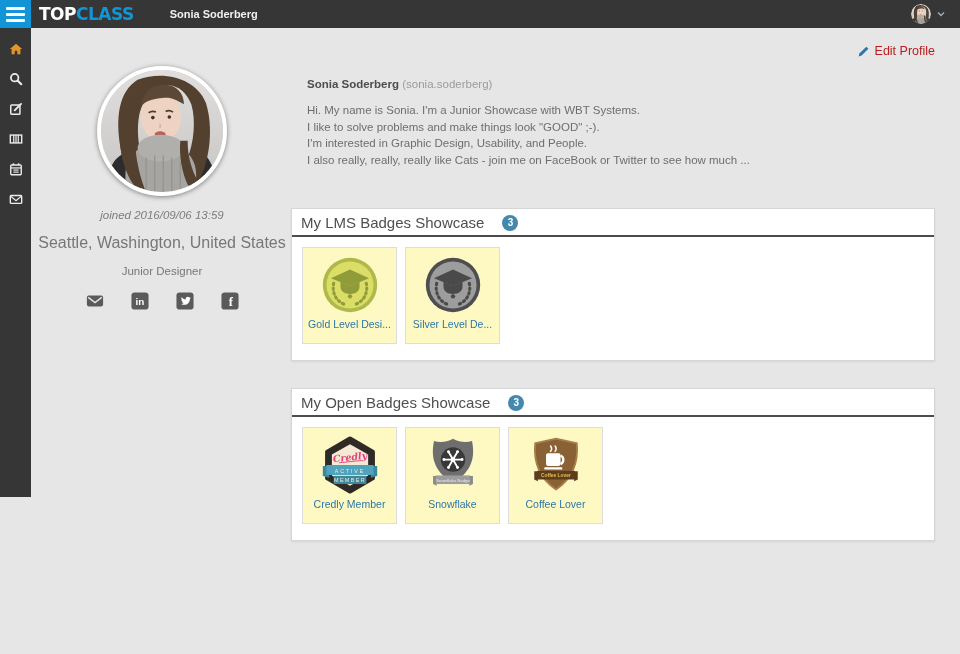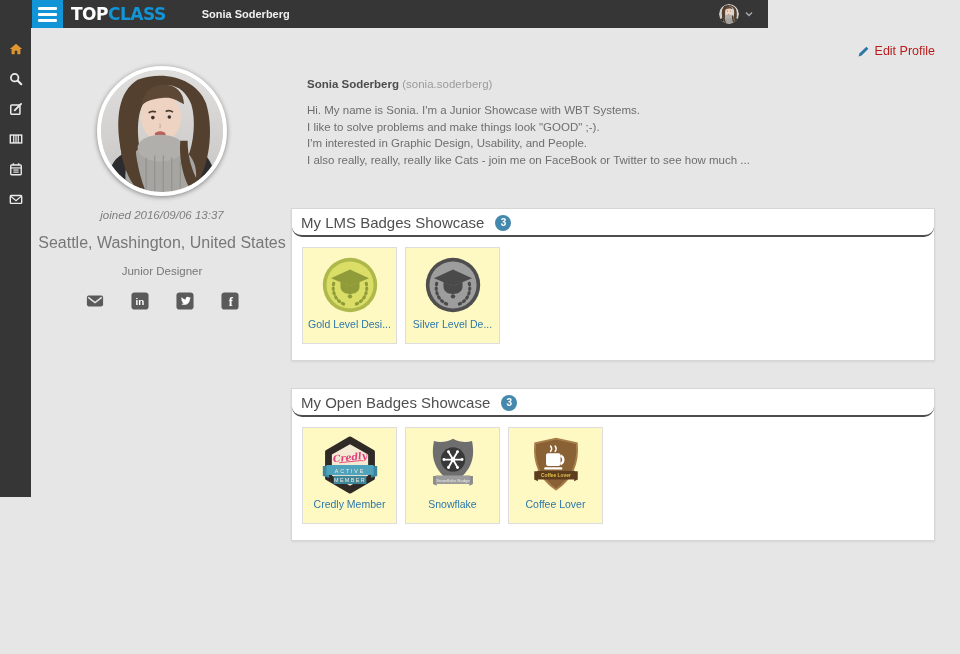--- a/index.html
+++ b/index.html
@@ -1,20 +1,20 @@
 <!DOCTYPE html>
 <html><head>
 <meta charset="utf-8">
 <style>
   * { margin:0; padding:0; box-sizing:border-box; }
   html,body { width:960px; height:654px; overflow:hidden; background:#e6e6e6;
     font-family:"Liberation Sans", sans-serif; }
   
-  #topbar { position:absolute; left:0; top:0; width:768px; height:28px;
-    background:#363636; display:flex; align-items:center; z-index:5;padding-left:32px; }
+  #topbar { position:absolute; left:0; top:0; width:960px; height:28px;
+    background:#363636; display:flex; align-items:center; z-index:5; }
   #hamburger { width:31px; height:28px; background:#1195d6; display:flex;
     flex-direction:column; justify-content:center; align-items:center; gap:3px; cursor:pointer; }
   #hamburger i { display:block; width:19px; height:3px; background:#fff; border-radius:1px; }
   #logo { margin-left:8px; font-size:17px; font-weight:bold; letter-spacing:-0.5px;
     color:#fff; font-family:"DejaVu Sans", sans-serif; }
   #logo .cls { color:#1195d6; }
   #topbar-title { margin-left:36px; font-size:11px; font-weight:bold; color:#f0f0f0; }
   #usermenu { margin-left:auto; margin-right:14px; display:flex; align-items:center; gap:5px; cursor:pointer; }
   #usermenu .av { width:20px; height:20px; border-radius:50%; overflow:hidden; background:#555; }
   #usermenu svg.chev { width:10px; height:10px; }
@@ -43,22 +43,22 @@
   #bio { position:absolute; left:307px; top:78px; width:640px; }
   #bio-name-row { font-size:11.5px; margin-bottom:12px; }
   #bio-name { font-weight:bold; color:#4d4d4d; }
   #bio-user { color:#9b9b9b; }
   .bio-line { font-size:11.5px; color:#6e6e6e; line-height:16.5px; }
   
   #sections { position:absolute; left:291px; top:208px; width:644px; }
   .card { background:#fff; border:1px solid #d6d6d6; box-shadow:0 1px 2px rgba(0,0,0,.08);
     padding:0 0 16px 0; }
   .card + .card { margin-top:27px; }
-  .card-head { display:flex; align-items:center; gap:11px; padding:5px 10px 4px 9px;
-    border-bottom:2px solid #4d4d4d;border-radius:10px; }
+  .card-head { display:flex; align-items:center; gap:18px; padding:5px 10px 4px 9px;
+    border-bottom:2px solid #4d4d4d; }
   .card-title { font-size:15px; color:#4f4f4f; }
   .count-bubble { min-width:16px; height:16px; border-radius:8px; background:#4489ad; color:#fff;
     font-size:10px; font-weight:bold; display:inline-flex; align-items:center; justify-content:center;
     padding:0 4px; }
   .tiles { display:flex; gap:8px; padding:10px 10px 0 10px; }
   .tile { width:95px; min-height:97px; background:#fef9c3; border:1px solid #ddd;
     display:flex; flex-direction:column; align-items:center; padding:8px 4px 6px; cursor:pointer; }
   .tile .bicon { width:58px; height:58px; }
   .tile .bicon svg { width:58px; height:58px; display:block; }
   .tile .blabel { margin-top:4px; font-size:10.5px; color:#2d77a8; text-align:center; line-height:1.3; }
@@ -202,21 +202,21 @@
     <line x1="44" y1="70" x2="44" y2="100"></line>
             <line x1="51" y1="70" x2="51" y2="100"></line>
     <line x1="58" y1="72" x2="58" y2="100"></line>
             <line x1="65" y1="75" x2="65" y2="100"></line>
    </g>
    <path d="M16,64 C18,78 22,88 28,96 L36,98 C30,82 28,68 28,56 L16,56 Z" fill="#53402f"></path>
    <path d="M71,58 C71,70 74,82 80,92 L72,96 C66,84 64,70 65,58 Z" fill="#53402f"></path>
   </g>
       </svg>
     </div>
-  <div id="joined">joined 2016/09/06 13:37</div>
+  <div id="joined">joined 2016/09/06 13:59</div>
   <div id="location">Seattle, Washington, United States</div>
   <div id="jobtitle">Junior Designer</div>
   <div id="social">
       <span><span><svg viewBox="0 0 20 20">
             <rect x="1" y="4" width="18" height="12" rx="2" fill="#5a5a5a"></rect>
             <path d="M2.5 6 L10 11.8 L17.5 6" stroke="#e6e6e6" stroke-width="1.6" fill="none"></path>
           </svg></span></span>
       <span><span><svg viewBox="0 0 20 20">
             <rect x="0.5" y="0.5" width="19" height="19" rx="3.5" fill="#5a5a5a"></rect>
             <text x="10" y="14.5" text-anchor="middle" font-family="Liberation Sans, sans-serif" font-size="11" font-weight="bold" fill="#fff">in</text>

